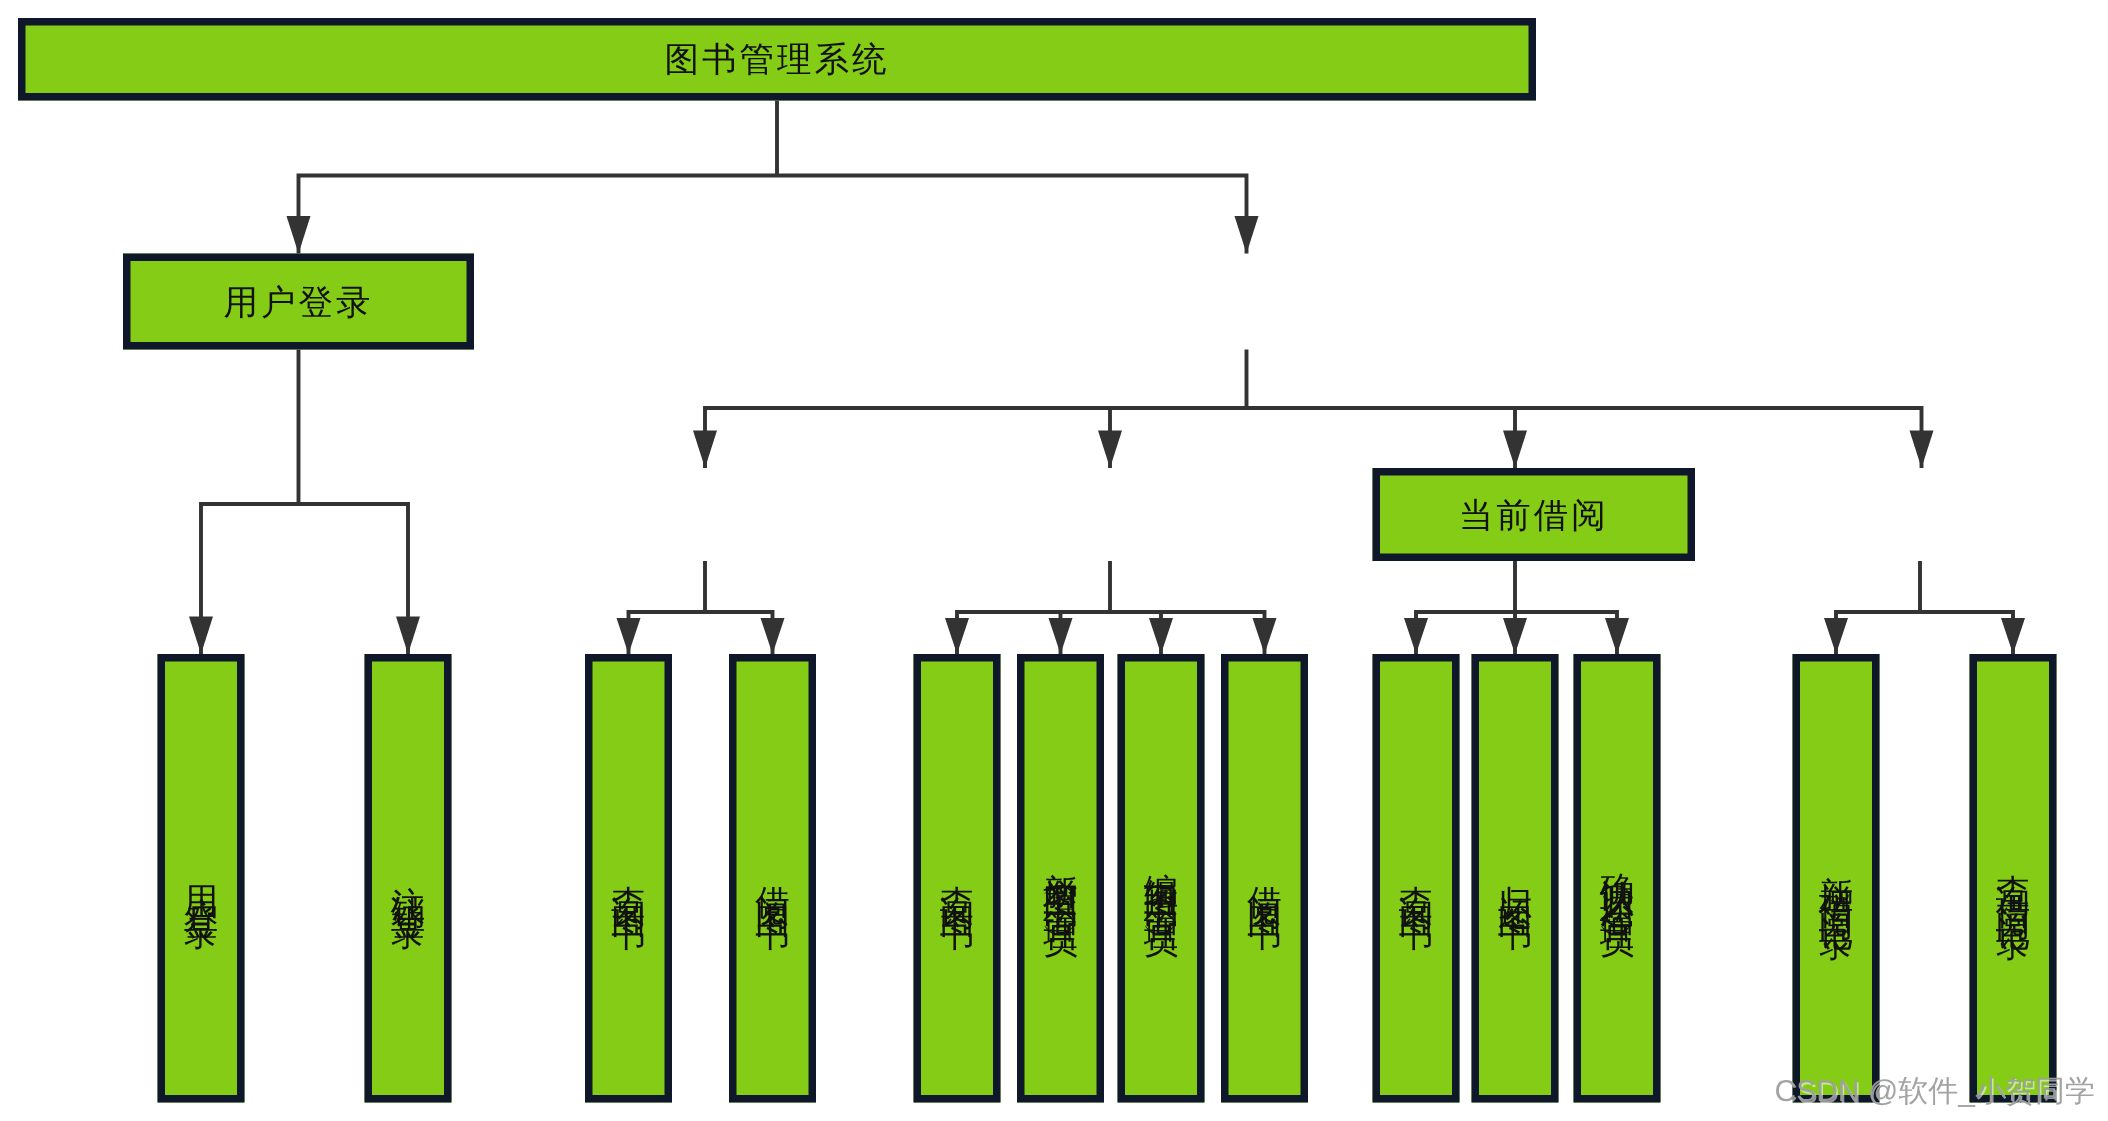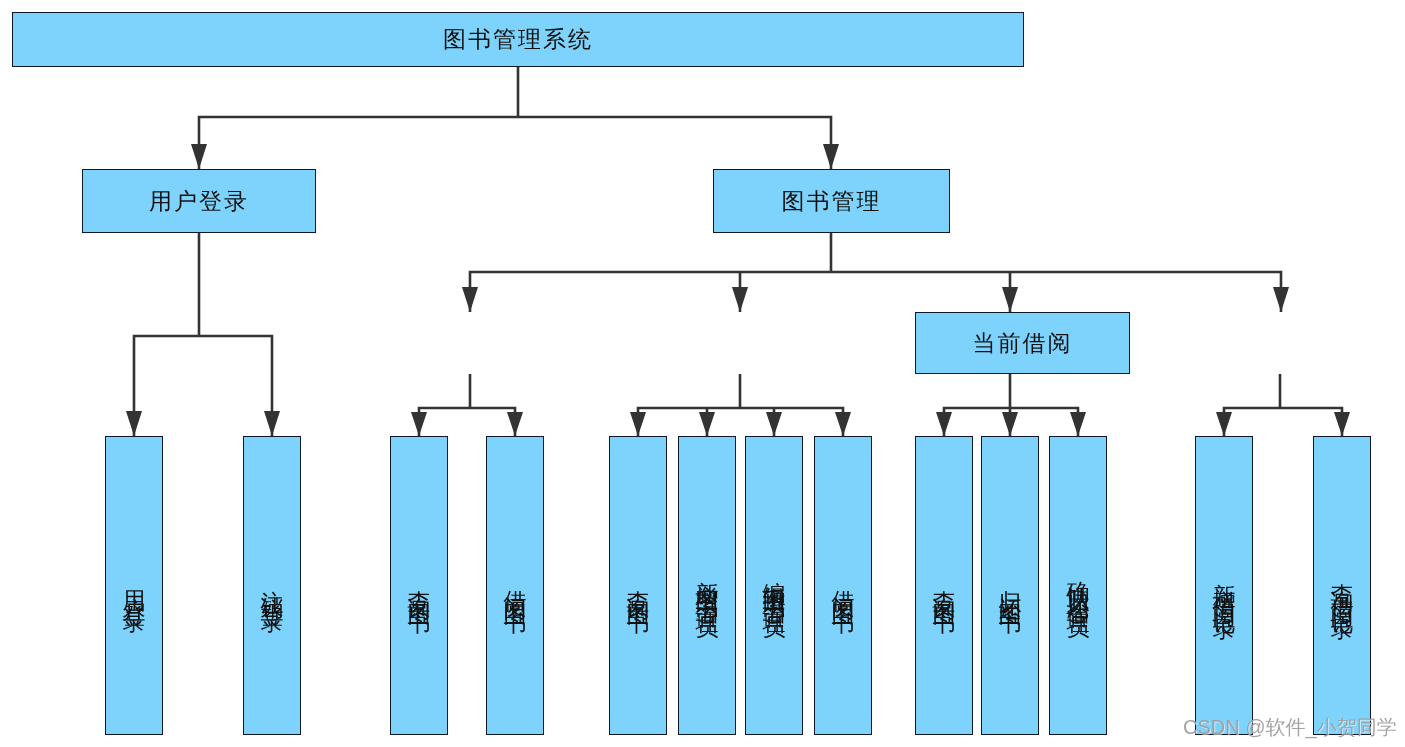--- a/index.html
+++ b/index.html
@@ -13,22 +13,22 @@
   }
   .wires {
     position: absolute;
     left: 0; top: 0;
     width: 1405px;
     height: 747px;
   }
   .node, .leaf {
     position: absolute;
     box-sizing: border-box;
-    background: #7dd3fc;
-    border: 1px solid #0f172a;
+    background: #84cc16;
+    border: 5px solid #0f172a;
     color: #111111;
     display: flex;
     align-items: center;
     justify-content: center;
     text-align: center;
   }
   .node {
     font-size: 23px;
     letter-spacing: 2px;
     white-space: nowrap;
@@ -103,21 +103,20 @@
       <polygon points="1010,436 1002,412 1018,412"></polygon>
       <polygon points="1078,436 1070,412 1086,412"></polygon>
       <polygon points="1224,436 1216,412 1232,412"></polygon>
       <polygon points="1342,436 1334,412 1350,412"></polygon>
     </g>
   </svg>
 
   <div class="node" style="left:12px; top:12px; width:1012px; height:55px;">图书管理系统</div>
 
   <div class="node" style="left:82px; top:169px; width:234px; height:64px;">用户登录</div>
-  <div class="node" style="left:713px; top:169px; width:237px; height:64px;">图书管理</div>
 
   <div class="node" style="left:903px; top:312px; width:215px; height:62px;margin-left:12px;">当前借阅</div>
 
   <div class="leaf" style="left:105px; top:436px; width:58px; height:299px;">用户登录</div>
   <div class="leaf" style="left:243px; top:436px; width:58px; height:299px;">注销登录</div>
 
   <div class="leaf" style="left:390px; top:436px; width:58px; height:299px;">查询图书</div>
   <div class="leaf" style="left:486px; top:436px; width:58px; height:299px;">借阅图书</div>
 
   <div class="leaf" style="left:609px; top:436px; width:58px; height:299px;">查询图书</div>

